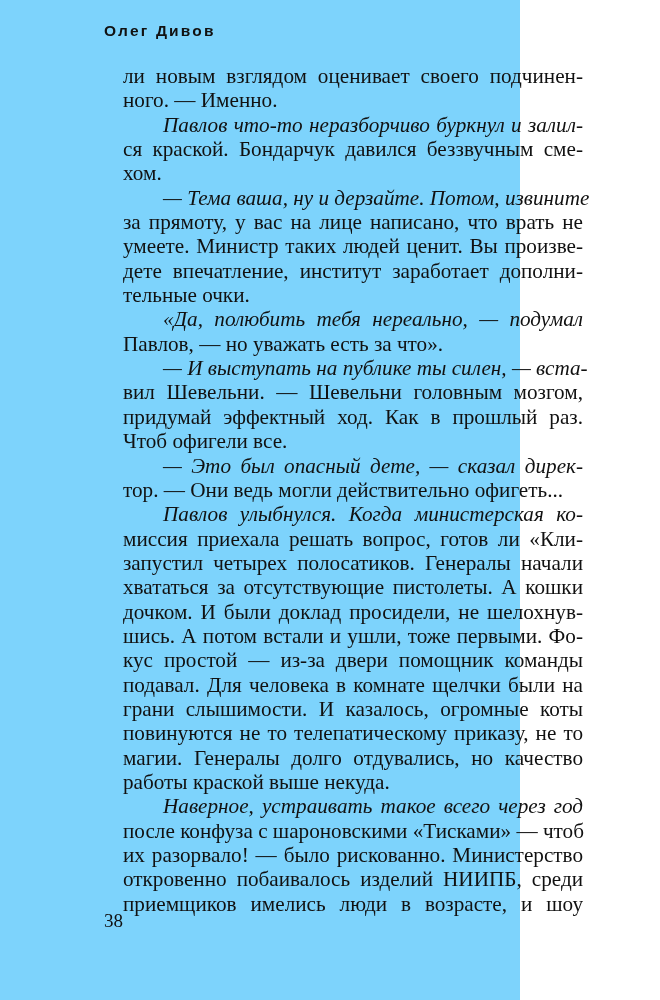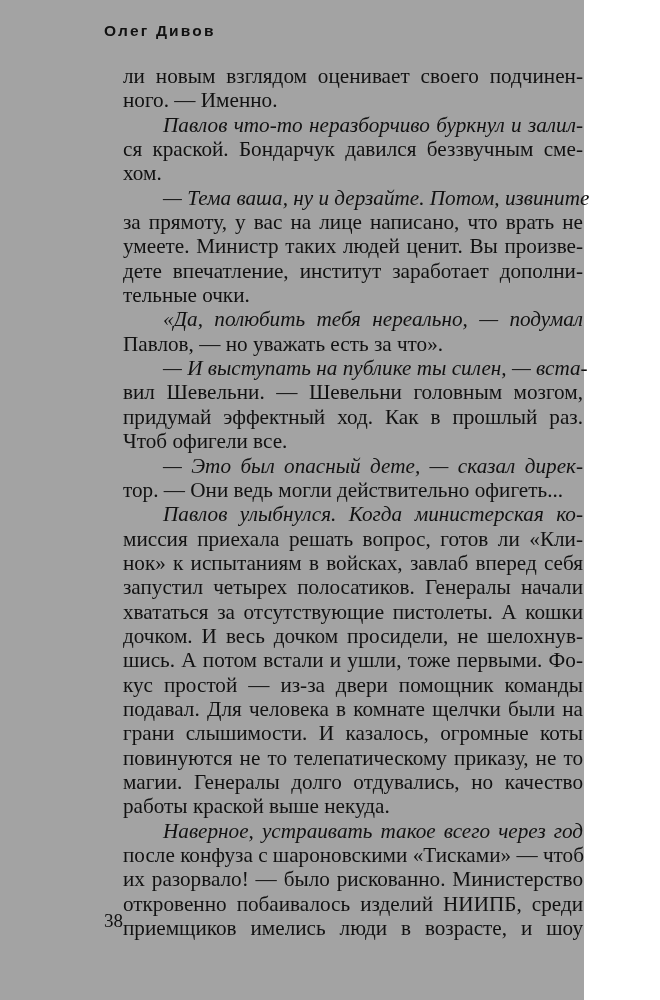--- a/index.html
+++ b/index.html
@@ -1,19 +1,19 @@
 <!DOCTYPE html>
 <html><head>
   <meta charset="utf-8">
   <style>
     html, body { margin: 0; padding: 0; background: #ffffff; }
     body { width: 660px; height: 1000px; position: relative; overflow: hidden; }
     .page {
-      position: absolute; left: 0; top: 0; width: 584px; height: 1000px;
-      background: #a3a3a3; color: #111111;
+      position: absolute; left: 0; top: 0; width: 520px; height: 1000px;
+      background: #7dd3fc; color: #111111;
       font-family: "Liberation Serif", "DejaVu Serif", serif;
     }
     .running-head {
       position: absolute; left: 104px; top: 22px;
       font-family: "Liberation Sans", "DejaVu Sans", sans-serif;
       font-weight: bold; font-size: 15.5px; letter-spacing: 2.2px; color: #111;
     }
     .body-text {
       position: absolute; left: 103px; top: 64px; width: 460px;
       font-size: 21.2px; line-height: 24.35px; color: #111; margin-left: 20px;
@@ -49,24 +49,23 @@
       <span class="line indent">«Да, полюбить тебя нереально, — подумал</span>
       <span class="line last">Павлов, — но уважать есть за что».</span>
       <span class="line indent">— И выступать на публике ты силен, — вста-</span>
       <span class="line">вил Шевельни. — Шевельни головным мозгом,</span>
       <span class="line">придумай эффектный ход. Как в прошлый раз.</span>
       <span class="line last">Чтоб офигели все.</span>
       <span class="line indent">— Это был опасный дете, — сказал дирек-</span>
       <span class="line last">тор. — Они ведь могли действительно офигеть...</span>
       <span class="line indent">Павлов улыбнулся. Когда министерская ко-</span>
       <span class="line">миссия приехала решать вопрос, готов ли «Кли-</span>
-      <span class="line">нок» к испытаниям в войсках, завлаб вперед себя</span>
       <span class="line">запустил четырех полосатиков. Генералы начали</span>
       <span class="line">хвататься за отсутствующие пистолеты. А кошки</span>
-      <span class="line">дочком. И весь дочком просидели, не шелохнув-</span>
+      <span class="line">дочком. И были доклад просидели, не шелохнув-</span>
       <span class="line">шись. А потом встали и ушли, тоже первыми. Фо-</span>
       <span class="line">кус простой — из-за двери помощник команды</span>
       <span class="line">подавал. Для человека в комнате щелчки были на</span>
       <span class="line">грани слышимости. И казалось, огромные коты</span>
       <span class="line">повинуются не то телепатическому приказу, не то</span>
       <span class="line">магии. Генералы долго отдувались, но качество</span>
       <span class="line last">работы краской выше некуда.</span>
       <span class="line indent">Наверное, устраивать такое всего через год</span>
       <span class="line">после конфуза с шароновскими «Тисками» — чтоб</span>
       <span class="line">их разорвало! — было рискованно. Министерство</span>

